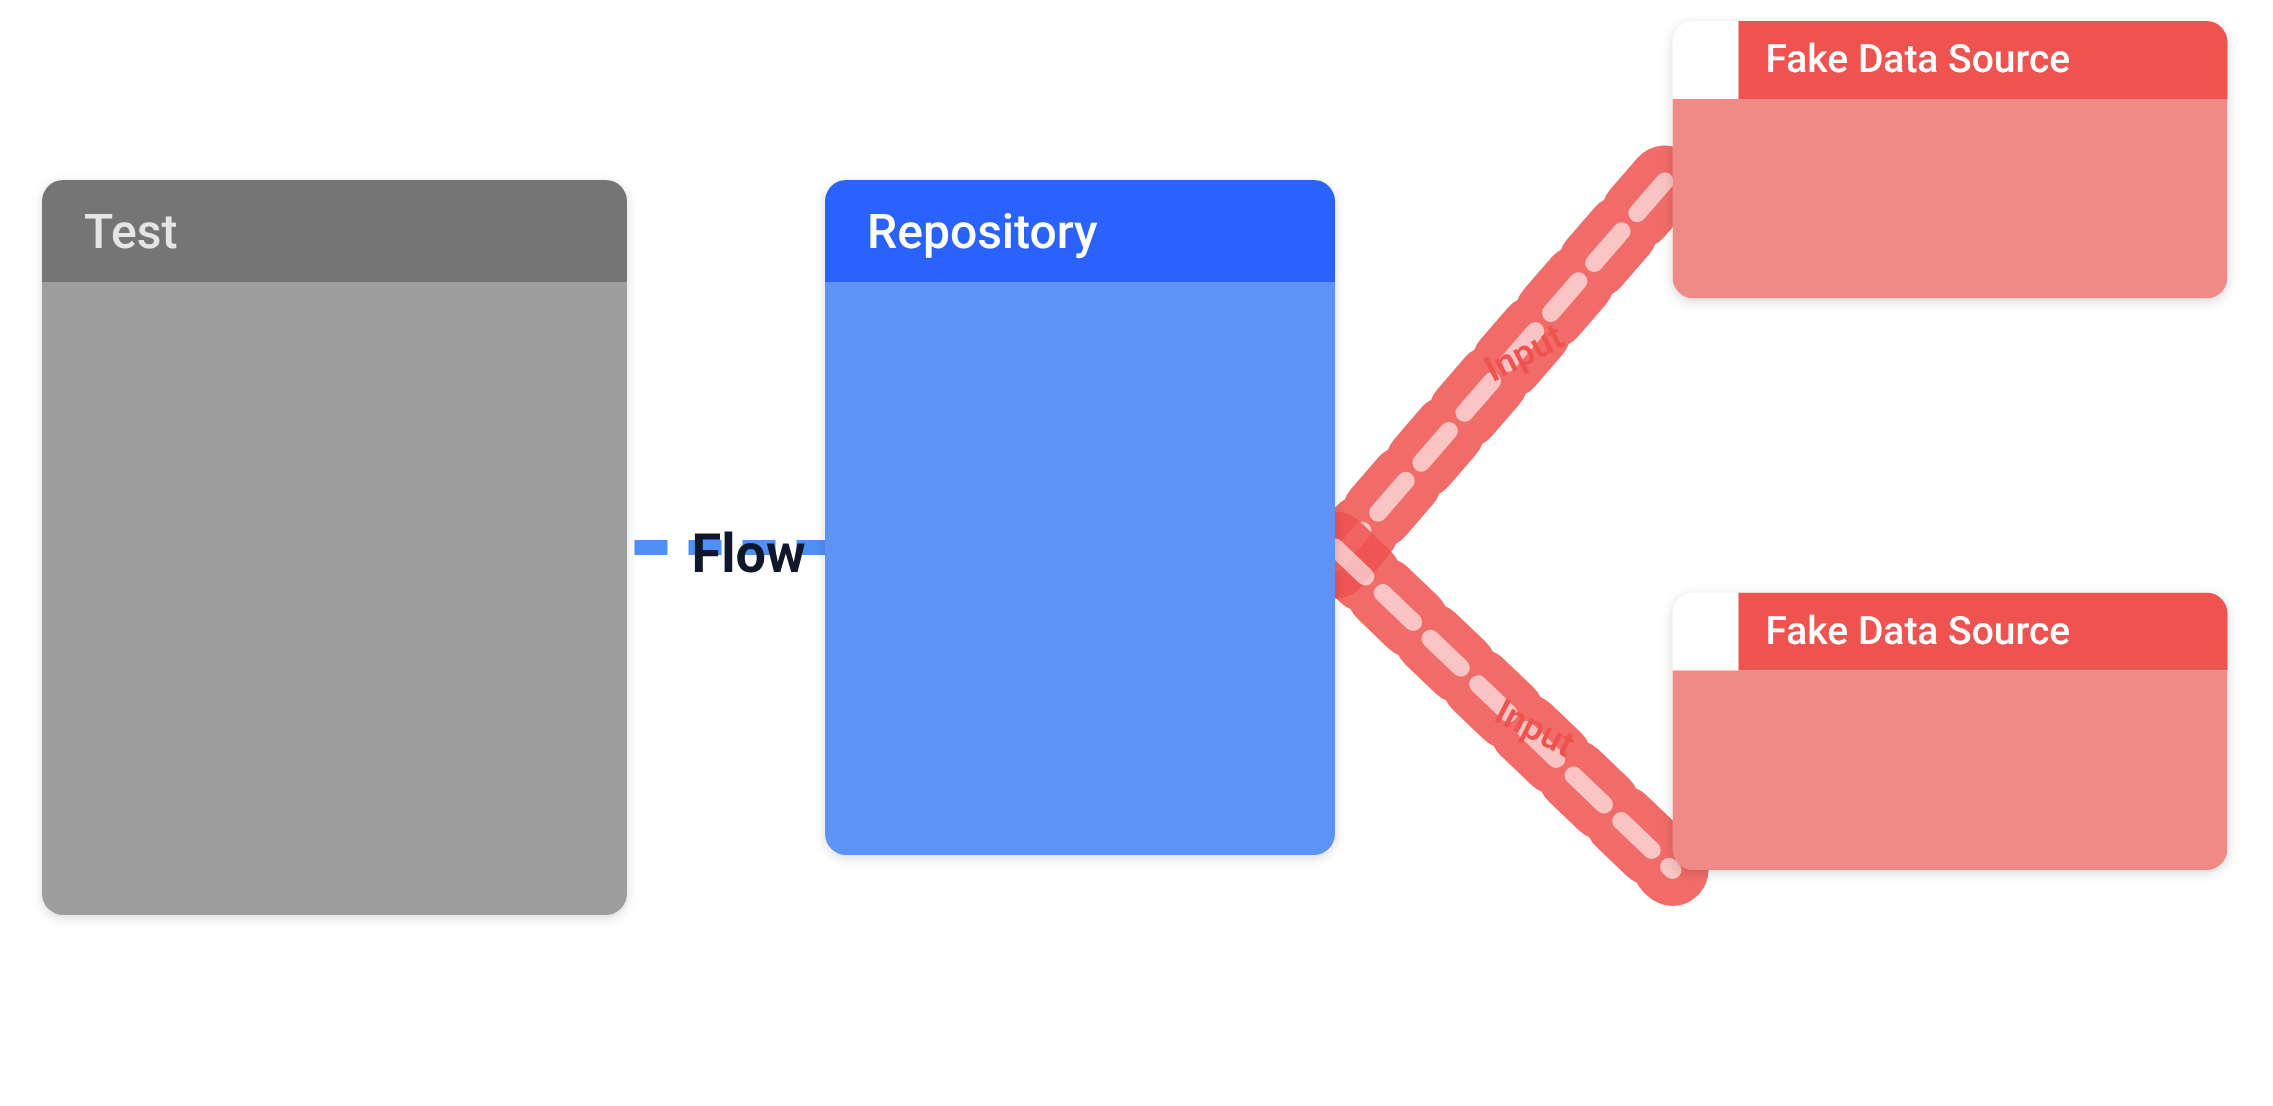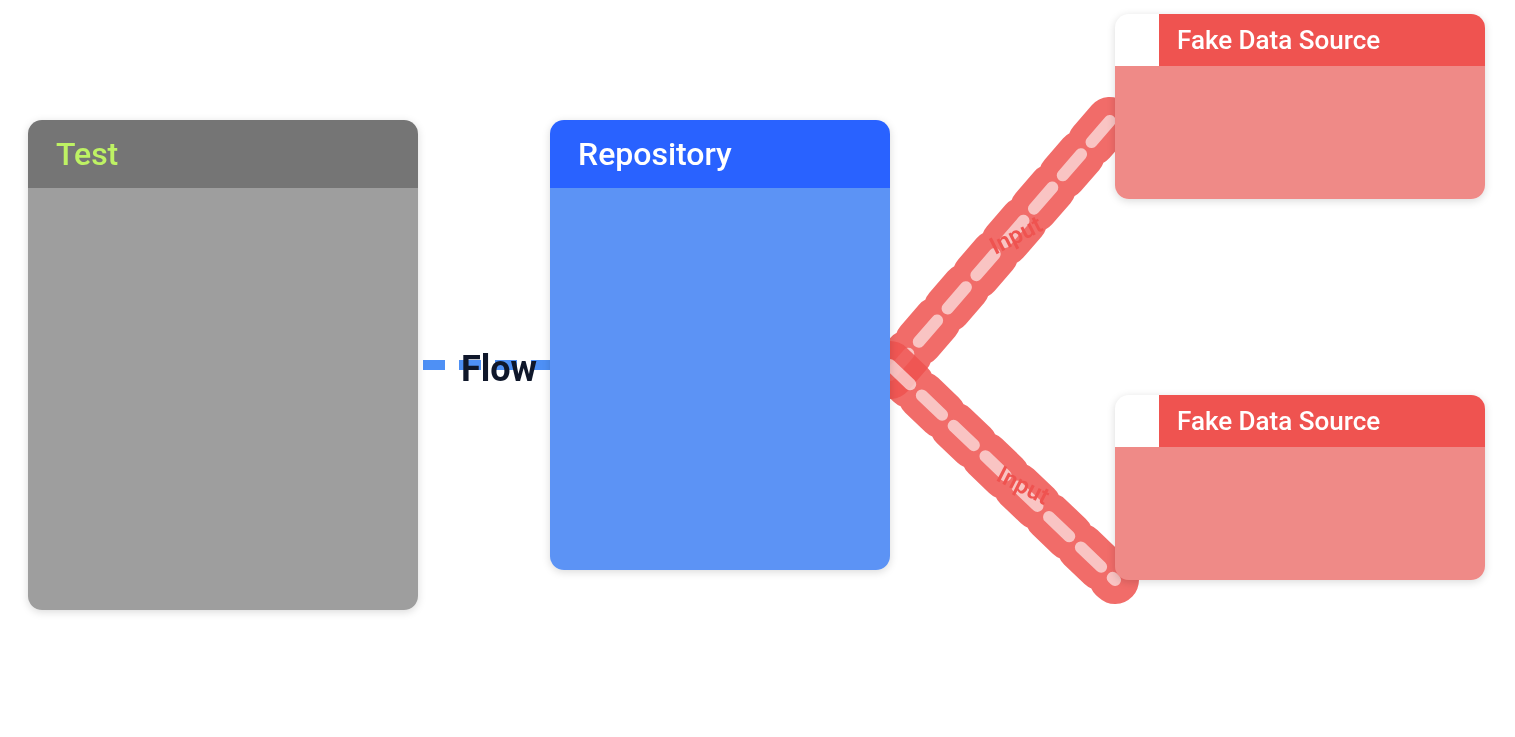--- a/index.html
+++ b/index.html
@@ -41,21 +41,21 @@
     }
     .test-header {
       background: #757575;
       width: 100%;
       height: 68px;
       display: flex;
       align-items: center;
       padding-left: 28px;
     }
     .test-header span {
-      color: #bef264;
+      color: #e5e5e5;
       font-size: 32px;
       font-weight: 500;
     }
     .test-body {
       background: #9e9e9e;
       width: 100%;
       height: calc(100% - 68px);
       display: flex;
       align-items: center;
       padding-left: 60px;

